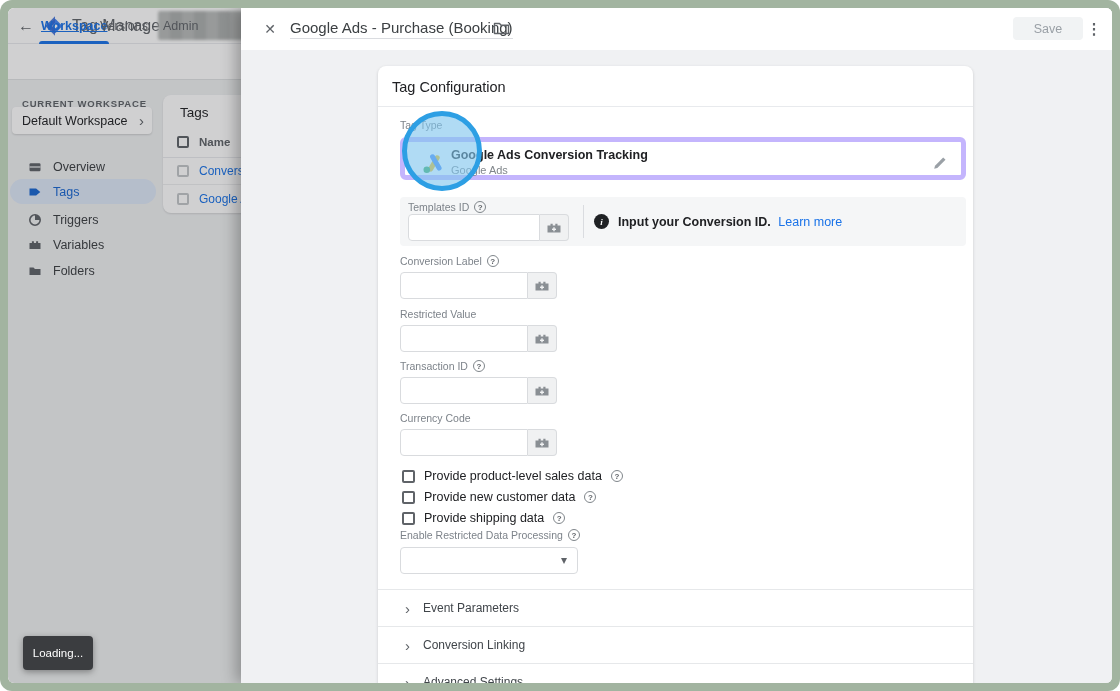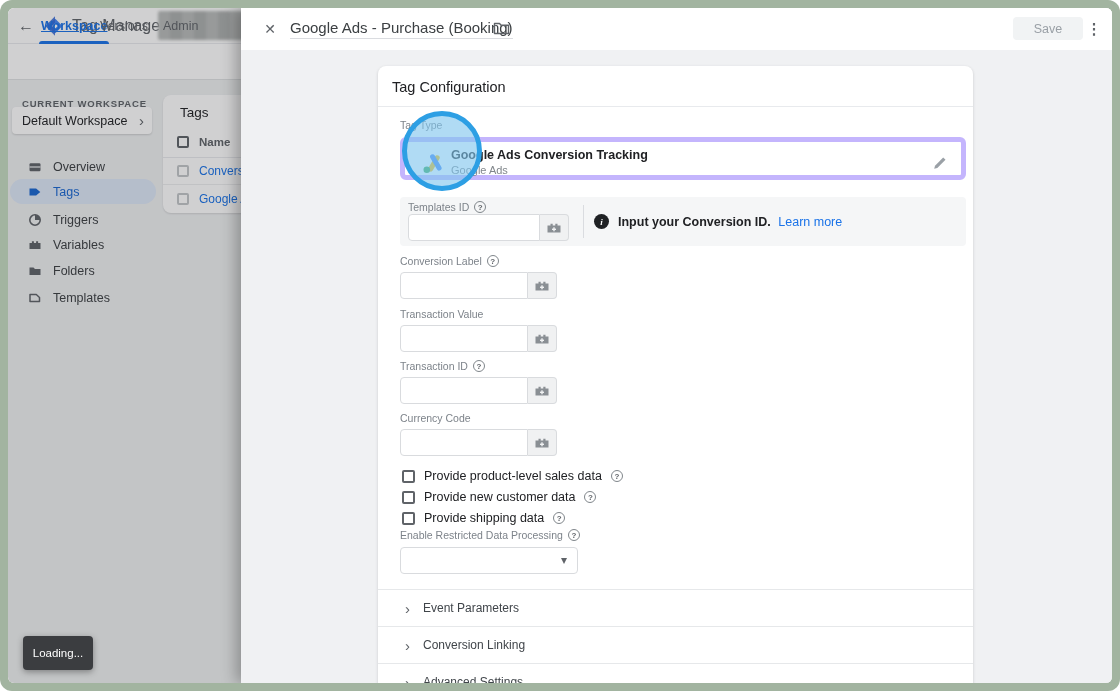--- a/index.html
+++ b/index.html
@@ -171,28 +171,20 @@
     <span>Variables</span>
   </div>
   <div class="nav-item nav-4">
     <span class="nav-icon">
       <svg width="14" height="14" viewBox="0 0 14 14">
             <path d="M1.5 3.5 h4 l1.5 1.5 h5.5 v6 h-11 Z" fill="#5f6368"></path>
           </svg>
     </span>
     <span>Folders</span>
   </div>
-  <div class="nav-item nav-5">
-    <span class="nav-icon">
-      <svg width="14" height="14" viewBox="0 0 14 14">
-            <path d="M2 3.5 h6.3 l3.2 3 v4 H2 Z" fill="none" stroke="#5f6368" stroke-width="1.5" stroke-linejoin="round"></path>
-          </svg>
-    </span>
-    <span>Templates</span>
-  </div>
 
   <div class="abs tags-card">
     <div class="abs tc-title">Tags</div>
     <div class="tc-row tc-head">
       <span class="cbx"></span>
       <span>Name</span>
       <span class="sort">↑</span>
     </div>
     <div class="tc-row tc-r1">
       <span class="cbx light"></span>
@@ -277,21 +269,21 @@
             <svg width="16" height="14" viewBox="0 0 16 14">
                   <path d="M1.5 4.5 h3 V2.8 h2.2 v1.7 h2.6 V2.8 h2.2 v1.7 h3 v7 h-13 Z" fill="#8a8f94"></path>
                   <rect x="7.3" y="6.3" width="1.4" height="4" fill="#f0f1f2"></rect>
                   <rect x="6" y="7.6" width="4" height="1.4" fill="#f0f1f2"></rect>
                 </svg>
           </span>
         </div>
       </div>
       <div class="fgroup fg-1">
         <div class="mini-label f-label">
-          <span>Transaction Value</span>
+          <span>Restricted Value</span>
         </div>
         <div class="f-row">
           <input class="inp" value="" style="">
           <span class="brick-btn">
             <svg width="16" height="14" viewBox="0 0 16 14">
                   <path d="M1.5 4.5 h3 V2.8 h2.2 v1.7 h2.6 V2.8 h2.2 v1.7 h3 v7 h-13 Z" fill="#8a8f94"></path>
                   <rect x="7.3" y="6.3" width="1.4" height="4" fill="#f0f1f2"></rect>
                   <rect x="6" y="7.6" width="4" height="1.4" fill="#f0f1f2"></rect>
                 </svg>
           </span>

